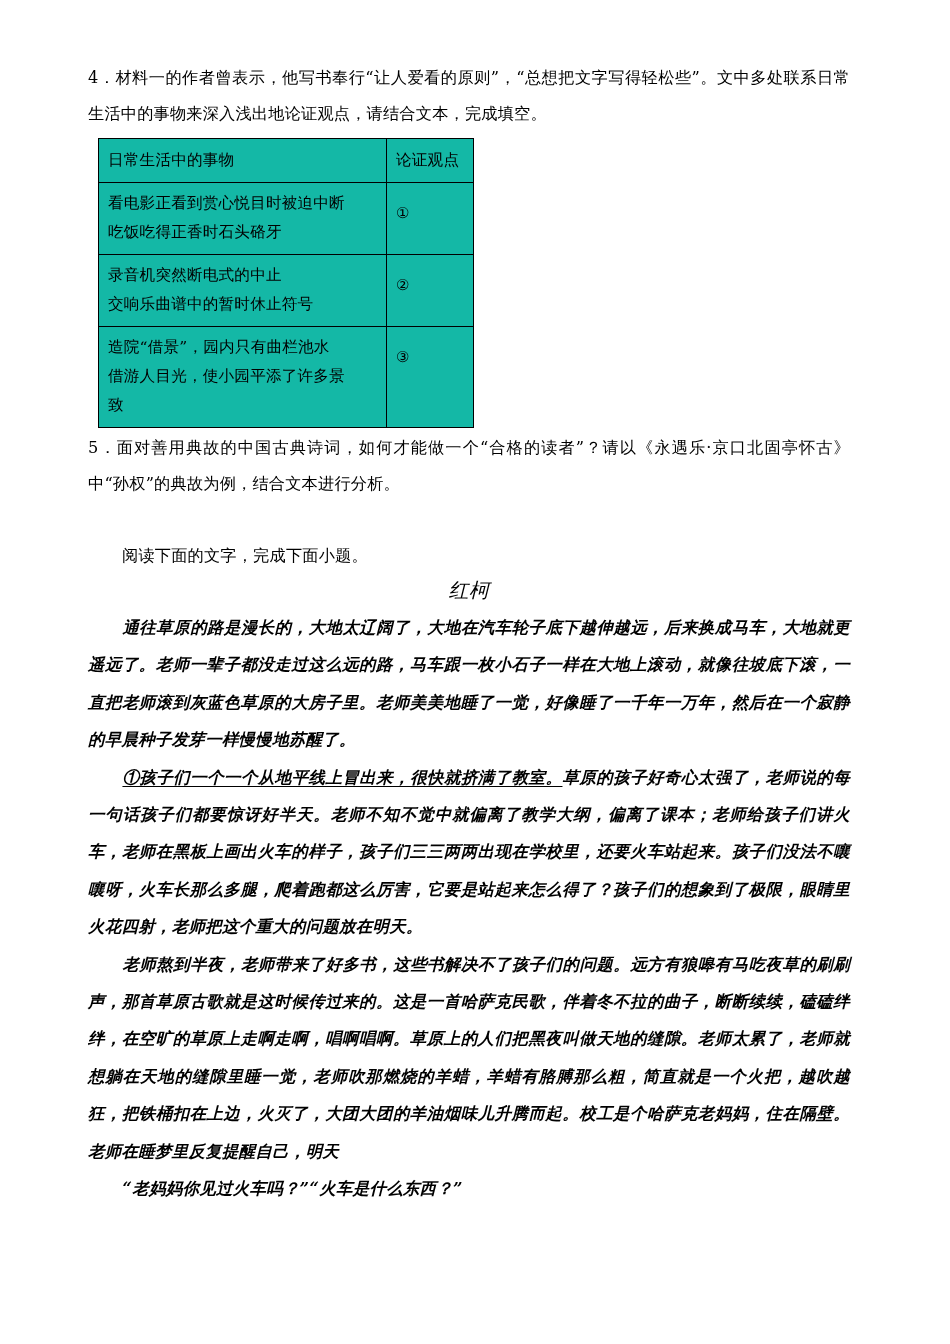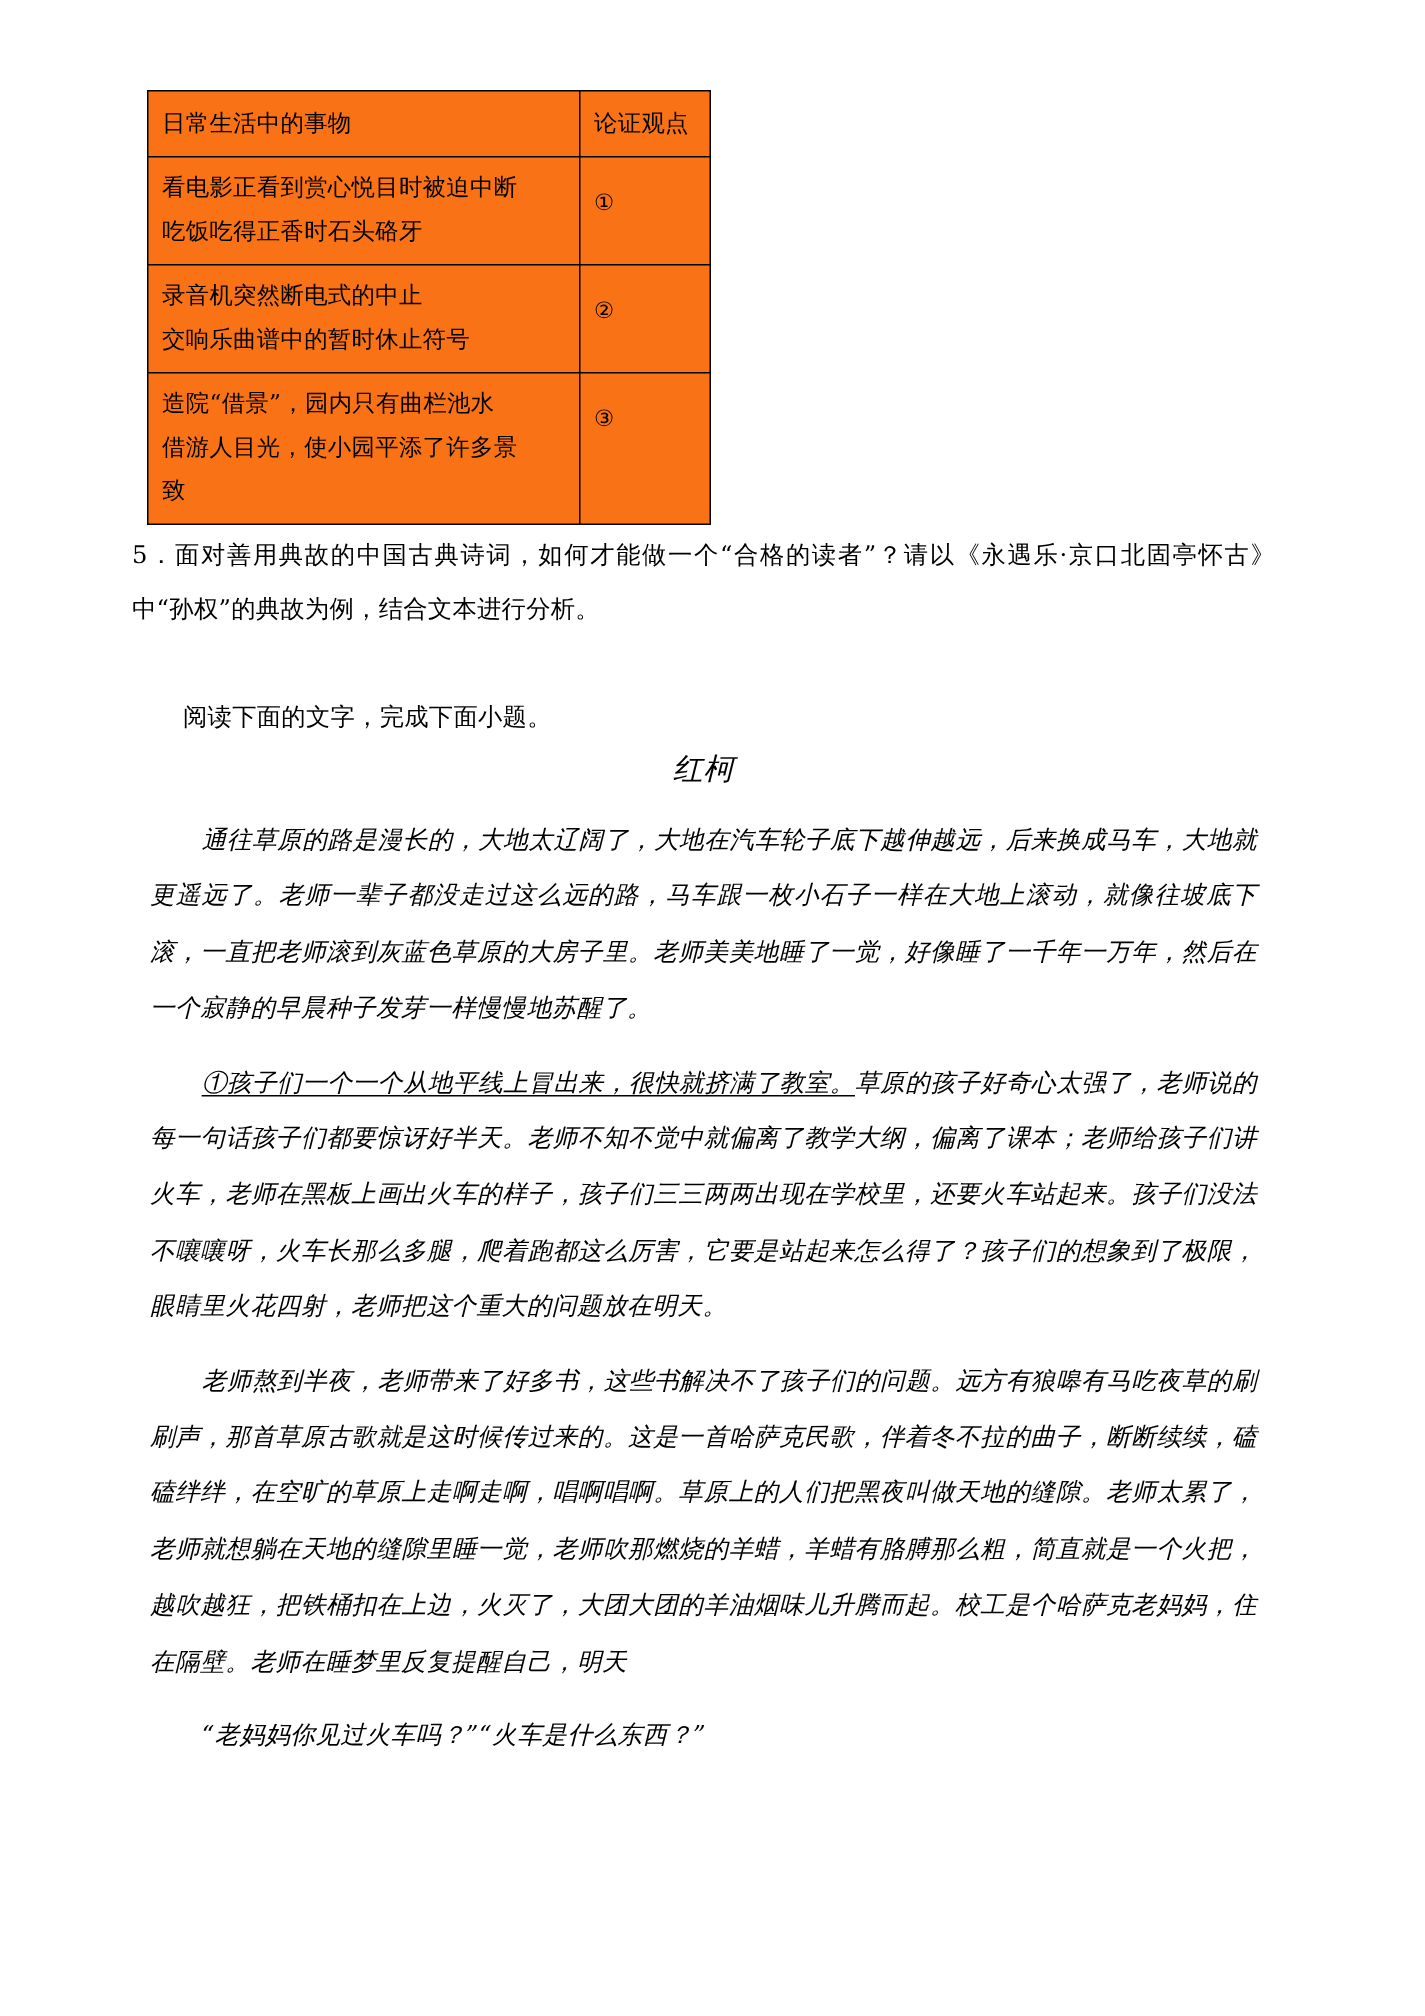--- a/index.html
+++ b/index.html
@@ -57,21 +57,21 @@
   }
 
   
   .tbl-wrap {
     margin: 0 0 0 10px;
   }
   table.arg-table {
     border-collapse: collapse;
     table-layout: fixed;
     width: 375px;
-    background: #f97316;
+    background: #14b8a6;
   }
   table.arg-table td, table.arg-table th {
     border: 1.2px solid #000;
     padding: 6px 9px 7px 9px;
     vertical-align: top;
     font-weight: normal;
     text-align: left;
     font-family: "DejaVu Serif", "Liberation Serif", serif;
     font-size: 15.6px;
     line-height: 29px;
@@ -113,35 +113,39 @@
     text-align: center;
     font-size: 20px;
     line-height: 33px;
     margin: 0 0 2px 0;
     font-family: "DejaVu Serif", "Liberation Serif", serif;
     font-style: italic;
     letter-spacing: 0.5px;
   }
   .body-p {
     text-indent: 2.1em;
-    margin: 12px;
+    margin: 0;
+    font-weight: bold;
   }
   .body-p.noindent {
     text-indent: 0;
   }
   .uline {
     text-decoration: underline;
     text-underline-offset: 3px;
   }
 </style>
 </head>
 <body>
 
 <div class="page">
 
+  <div class="q-block">
+    <p id="q4" class="song">4．材料一的作者曾表示，他写书奉行“让人爱看的原则”，“总想把文字写得轻松些”。文中多处联系日常生活中的事物来深入浅出地论证观点，请结合文本，完成填空。</p>
+  </div>
 
   <div class="tbl-wrap">
     <table class="arg-table">
       <colgroup>
           <col class="c1">
           <col class="c2">
         </colgroup>
       <tbody id="table-body">
         <tr class="hdr">
           <td>日常生活中的事物</td>

